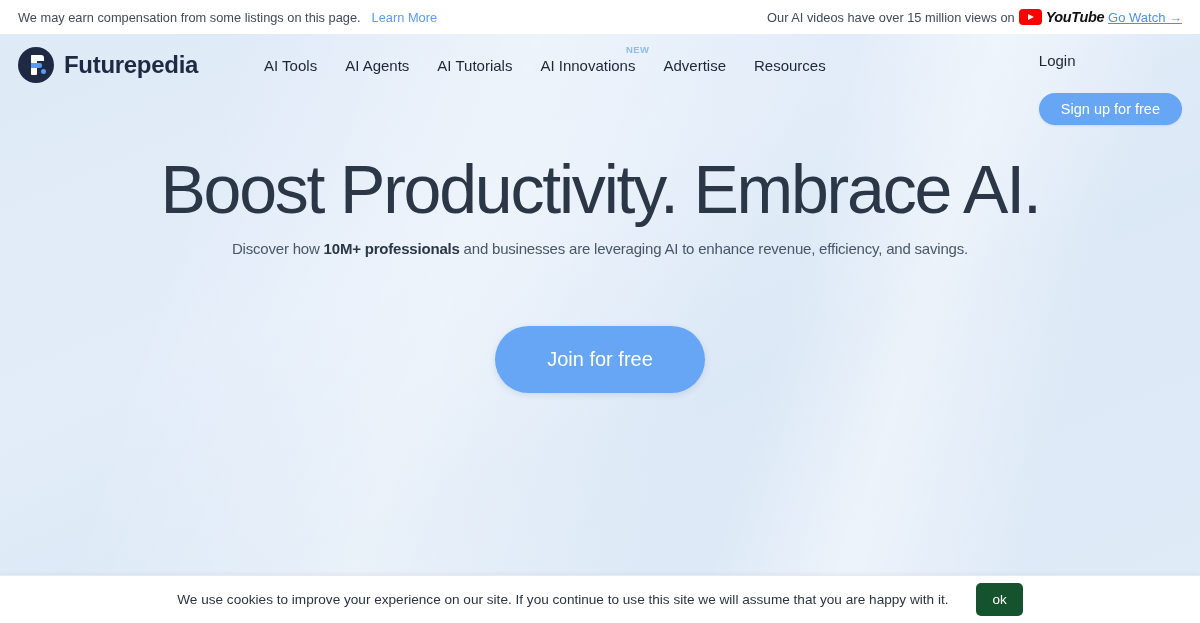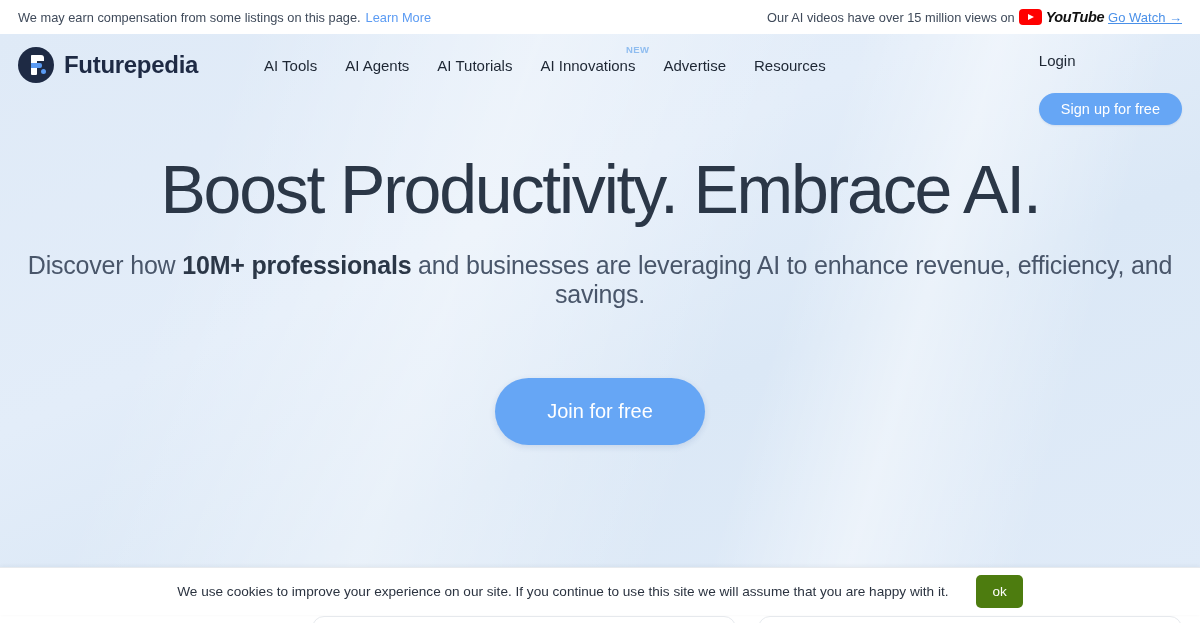--- a/index.html
+++ b/index.html
@@ -18,21 +18,21 @@
     background: #ffffff;
     display: flex;
     align-items: center;
     justify-content: space-between;
     padding: 0 18px;
     font-size: 12.8px;
     color: #3f4a5a;
     position: relative;
     z-index: 5;
   }
-  .announce-left { display: flex; align-items: flex-start; gap: 5px; white-space: nowrap; }
+  .announce-left { display: flex; align-items: flex-start; gap: 11px; white-space: nowrap; }
   .announce-right { display: flex; align-items: center; gap: 4px; white-space: nowrap; }
   .announce a.link { color: #5b9bf3; text-decoration: none; }
   .yt-badge {
     display: inline-flex;
     align-items: center;
     gap: 4px;
     font-style: italic;
   }
   .yt-play {
     width: 23px; height: 16px; border-radius: 4px;
@@ -149,22 +149,22 @@
     padding-top: 58px;
   }
   .hero-title {
     font-size: 68px;
     font-weight: normal;
     color: #2b3747;
     letter-spacing: -2.2px;
     line-height: 1.05;
   }
   .hero-sub {
-    margin-top: 26px;
-    font-size: 25px;
+    margin-top: 15px;
+    font-size: 15px;
     color: #49566a;
     letter-spacing: -0.2px;
   }
   .hero-sub b { color: #2b3747; font-weight: bold; }
   .join-btn {
     margin-top: 69px;
     background: #66a6f5;
     color: #ffffff;
     border: none;
     border-radius: 999px;
@@ -228,34 +228,34 @@
   .tool-name {
     font-size: 22px;
     font-weight: bold;
     color: #2b3747;
     letter-spacing: -0.4px;
   }
 
   
   .cookie {
     position: absolute;
-    left: 0; right: 0; bottom: 8px;
+    left: 0; right: 0; bottom: 0;
     height: 48px;
     background: #ffffff;
     border-top: 1px solid #e7eaee;
     display: flex;
     align-items: center;
     justify-content: center;
     gap: 28px;
     z-index: 20;
     box-shadow: 0 -1px 4px rgba(20,30,50,0.05);
   }
   .cookie-text { font-size: 13.6px; color: #2b3340; }
   .cookie-ok {
-    background: #4d7c0f;
+    background: #14532d;
     color: #ffffff;
     border: none;
     border-radius: 5px;
     font-size: 13.5px;
     padding: 9px 16px;
     cursor: pointer;
     font-family: inherit;
   }
 </style>
 </head>

